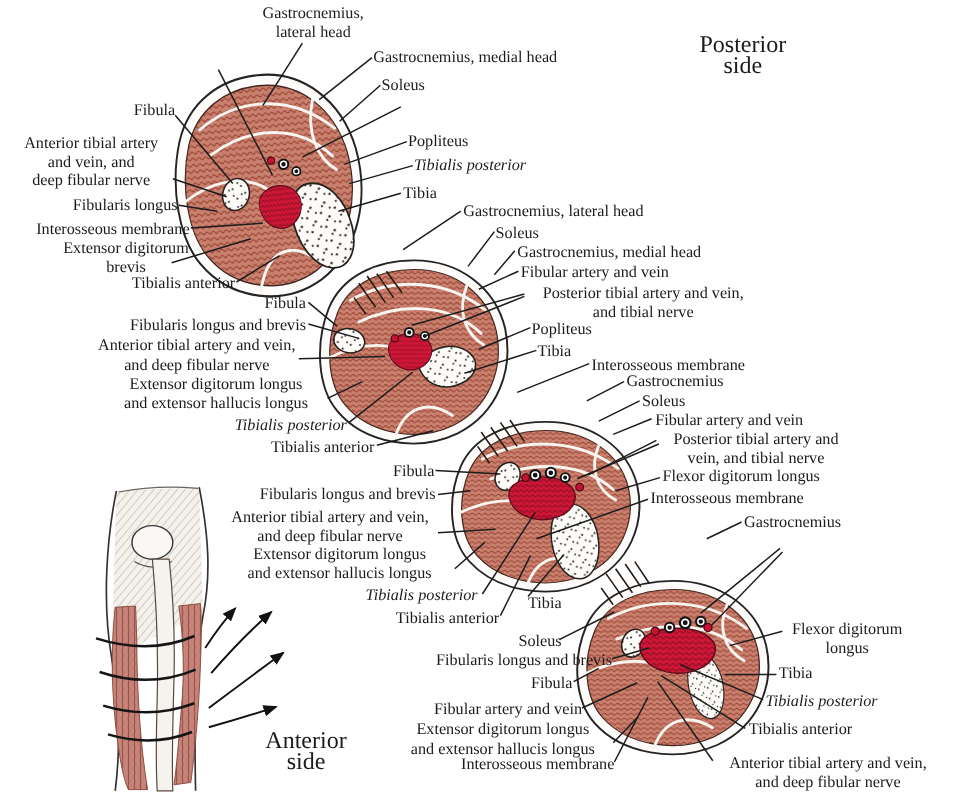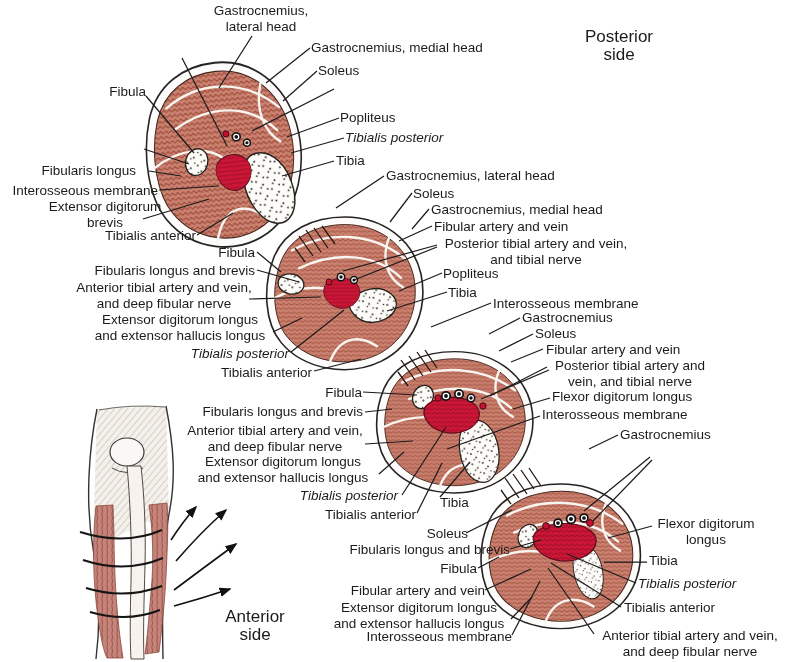--- a/index.html
+++ b/index.html
@@ -1,24 +1,24 @@
 <!DOCTYPE html>
 <html><head>
 <meta charset="utf-8">
 <style>
   html,body{margin:0;padding:0;background:#ffffff;}
   .fig{position:relative;width:800px;height:662px;background:#ffffff;overflow:hidden;
-       font-family:Liberation Sans, sans-serif;}
+       font-family:Liberation Serif, serif;}
   .art{position:absolute;left:0;top:0;}
   .label{position:absolute;font-size:13.5px;line-height:15.5px;color:#1b1b1b;
          white-space:pre-line;}
   .r{text-align:right;}
   .c{text-align:center;}
   .it{font-style:italic;}
-  .hdr{font-size:17px;line-height:18px;}
+  .hdr{font-size:20px;line-height:18px;}
 </style>
 </head>
 <body>
 
 <div class="fig">
 
 <svg class="art" width="800" height="662" viewBox="0 0 800 662">
   <defs>
     <pattern id="mus" width="6" height="5" patternUnits="userSpaceOnUse">
       <rect width="6" height="5" fill="#c9806f"></rect>
@@ -261,21 +261,24 @@
     <path d="M171,540 Q184,520 196,507" marker-end="url(#ah)"></path>
     <path d="M176,561 Q201,532 226,510" marker-end="url(#ah)"></path>
     <path d="M174,590 Q206,566 236,544" marker-end="url(#ah)"></path>
     <path d="M174,606 Q203,598 230,589" marker-end="url(#ah)"></path>
   </g>
 </svg>
 
 <div class="label c" style="left:196px;top:3px;width:130px">Gastrocnemius,
 lateral head</div>
 <div class="label r" style="left:60px;top:84px;width:86px">Fibula</div>
-<div class="label r" style="left:28px;top:163px;width:108px">Fibularis longus</div>
+<div class="label c" style="left:8px;top:111px;width:136px">Anterior tibial artery
+and vein, and
+deep fibular nerve</div>
+<div class="label r" style="left:40px;top:163px;width:108px">Fibularis longus</div>
 <div class="label r" style="left:0px;top:183px;width:158px">Interosseous membrane</div>
 <div class="label c" style="left:45px;top:199px;width:120px">Extensor digitorum
 brevis</div>
 <div class="label r" style="left:90px;top:228px;width:106px">Tibialis anterior</div>
 <div class="label" style="left:311px;top:40px;width:190px">Gastrocnemius, medial head</div>
 <div class="label" style="left:318px;top:63px;width:80px">Soleus</div>
 <div class="label" style="left:340px;top:110px;width:90px">Popliteus</div>
 <div class="label it" style="left:345px;top:130px;width:120px">Tibialis posterior</div>
 <div class="label" style="left:336px;top:153px;width:50px">Tibia</div>
 <div class="label c hdr" style="left:578px;top:28px;width:82px">Posterior

